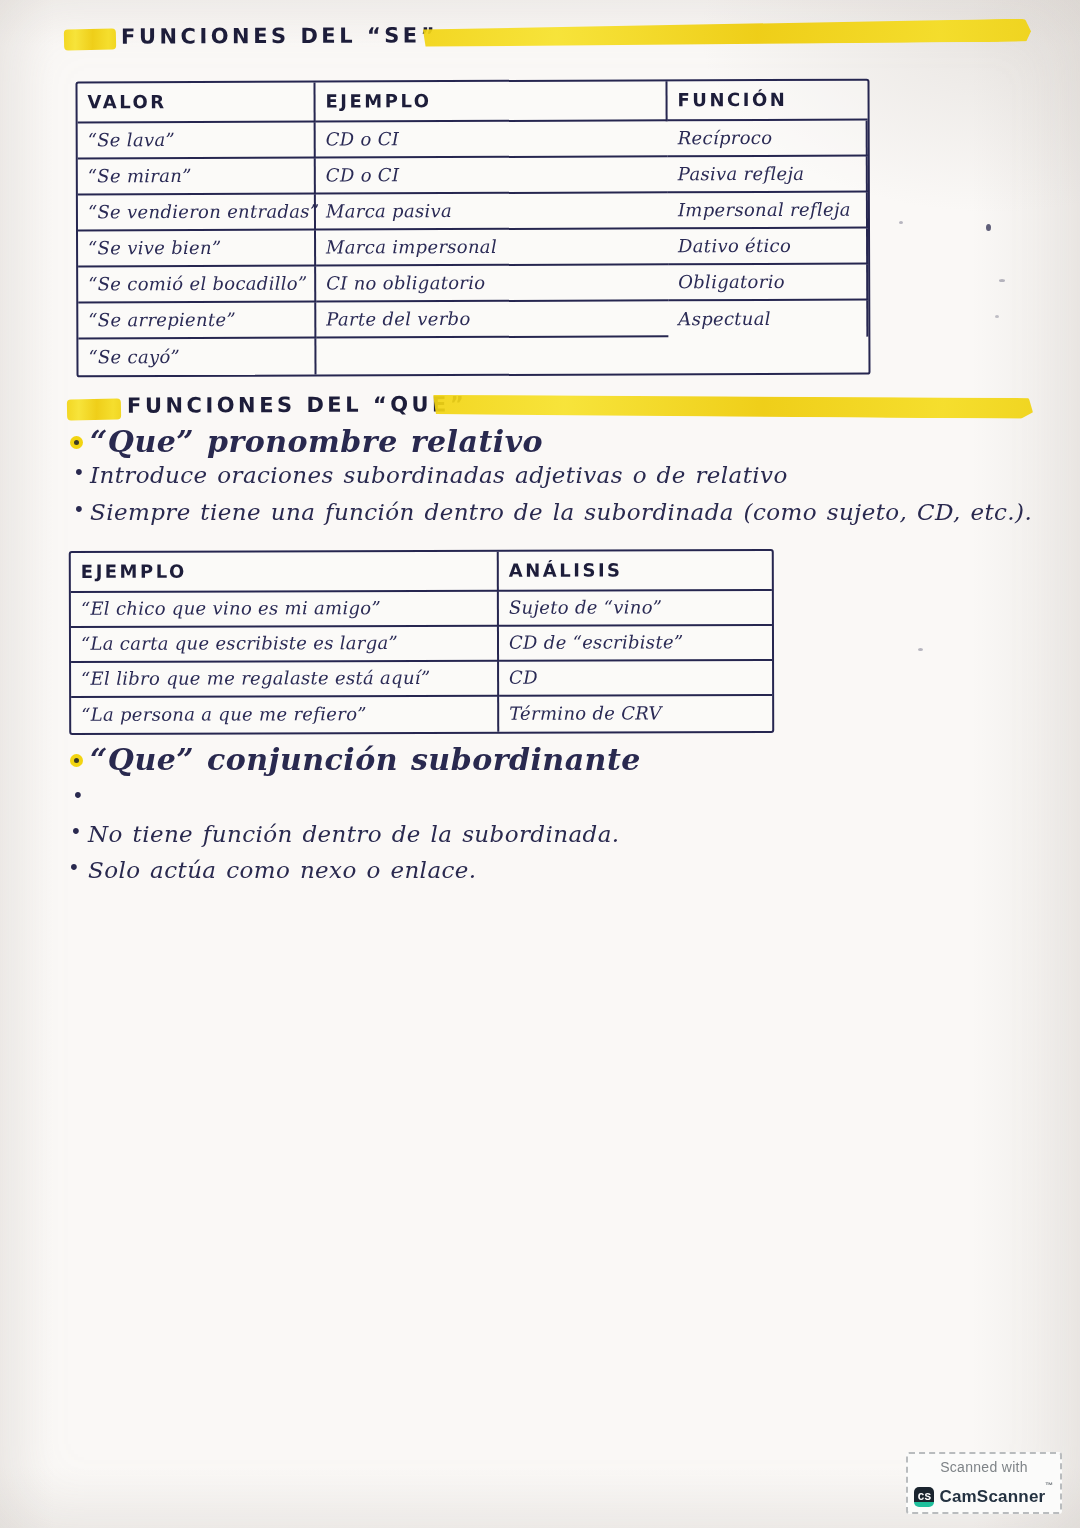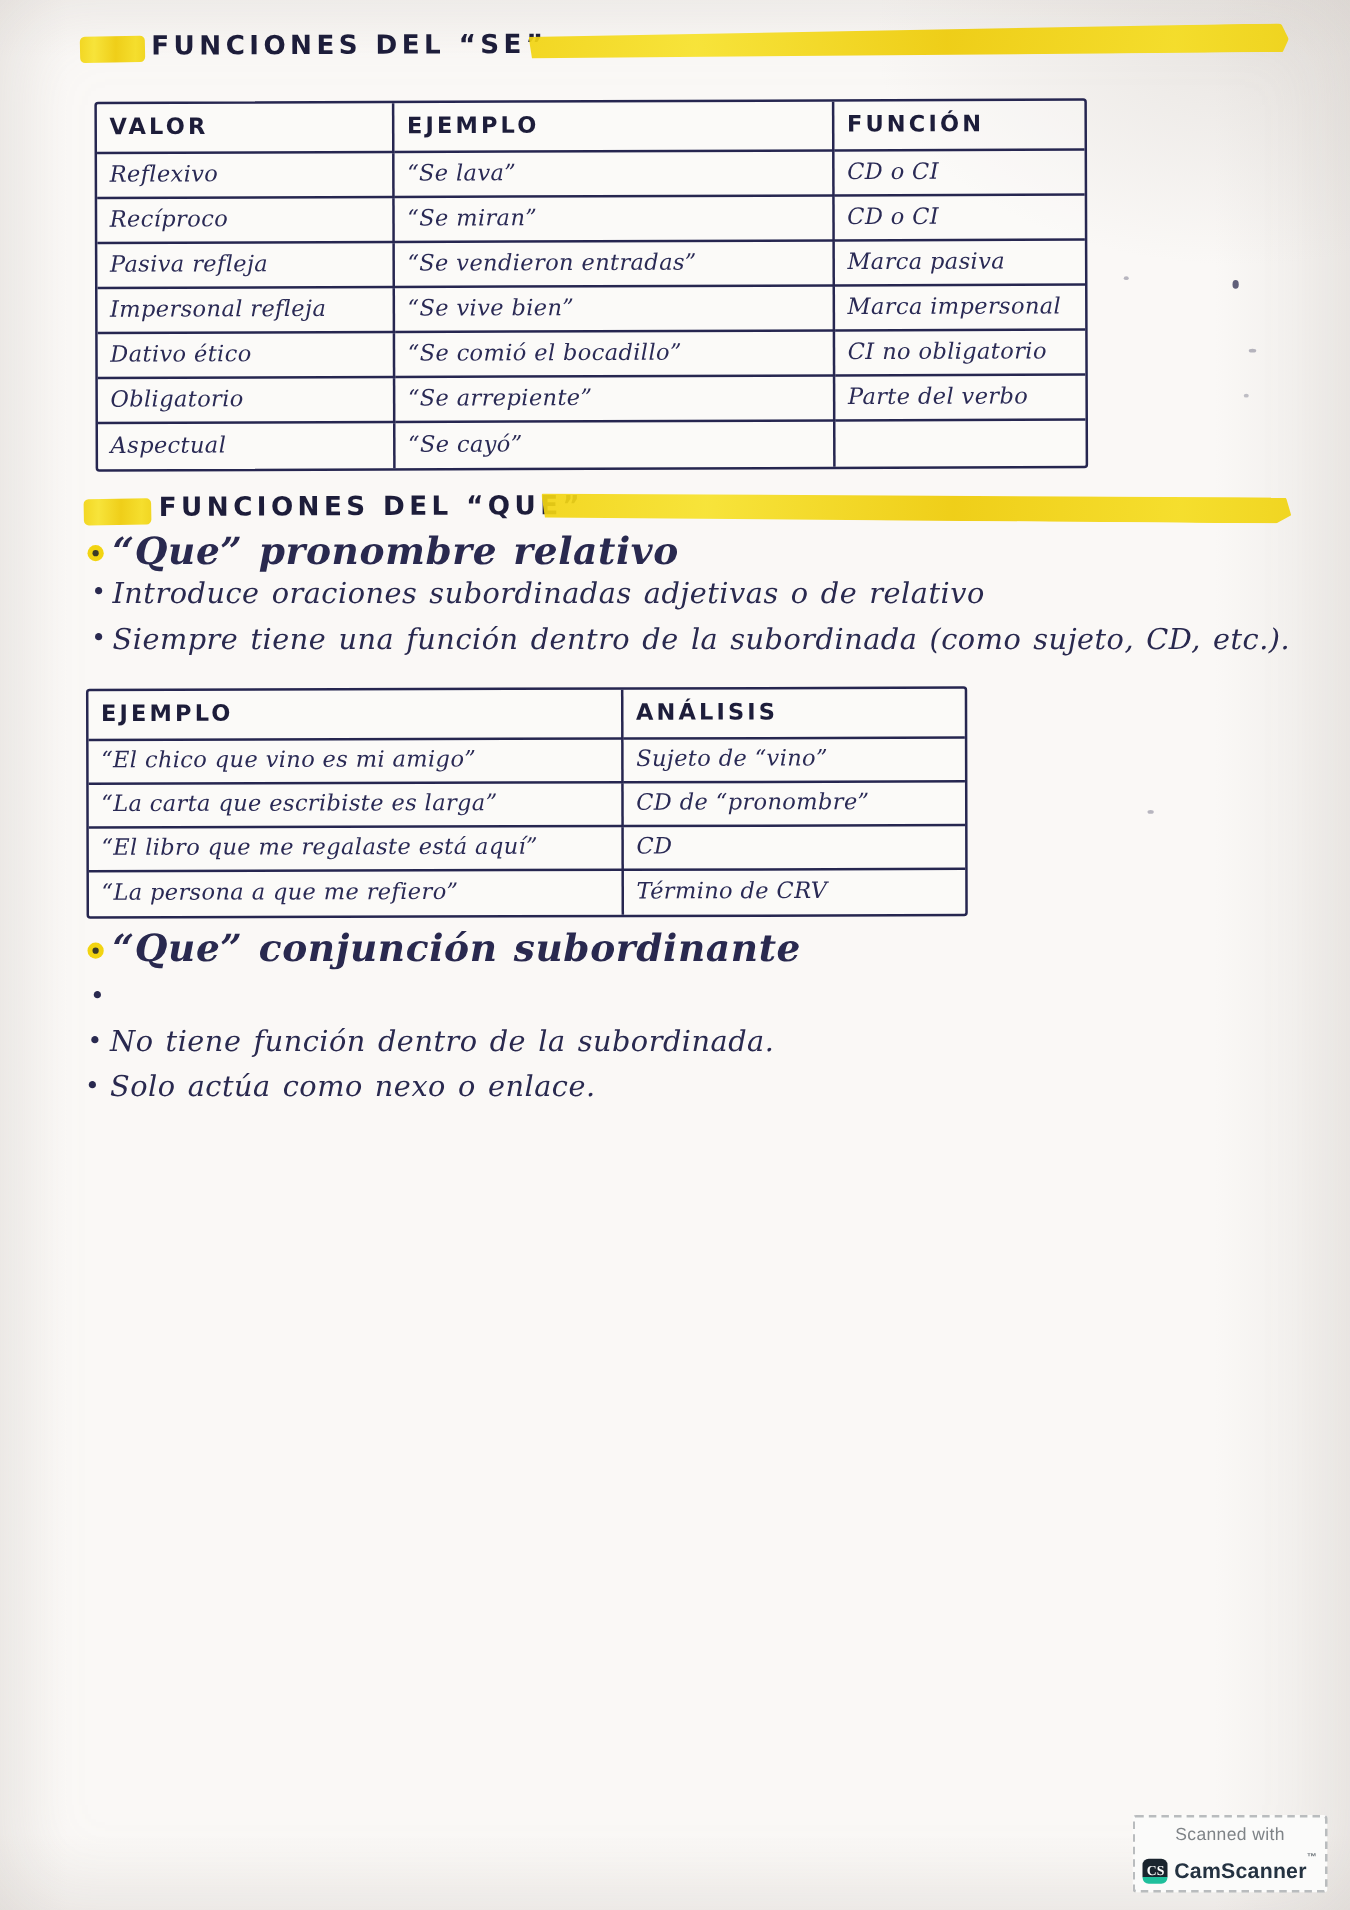--- a/index.html
+++ b/index.html
@@ -121,40 +121,39 @@
   }
   .badge .line1{font-size:14px;color:#7e8setChecked387;color:#7e8387;letter-spacing:.3px;}
   .badge .brandrow{display:flex;align-items:center;gap:5px;}
   .cs-icon{
     width:20px;height:20px;
     border-radius:5px;
     background:linear-gradient(#1a242e 0 75%, #1fbf9c 75% 100%);
     color:#ffffff;
     font-size:11px;font-weight:bold;
     display:flex;align-items:center;justify-content:center;
-    font-family:Liberation Serif, serif;
+    font-family:Liberation Mono, monospace;
   }
   .brand{font-size:17px;font-weight:700;color:#243241;letter-spacing:.2px;}
   .tm{font-size:8px;color:#6b7278;vertical-align:top;position:relative;top:-6px;}
 </style>
 </head>
 <body>
 
 <div class="page">
 
   <div class="hl block" style="left:64px;top:29px;width:52px;height:21px;transform:rotate(-1.2deg);"></div>
   <div class="heading" style="left:121px;top:24px;">FUNCIONES DEL “SE”</div>
   <div class="hl swath1" style="left:423px;top:22px;width:608px;height:23px;"></div>
 
   <div class="htable" id="table-se">
     <div class="cell th">VALOR</div>
     <div class="cell th">EJEMPLO</div>
     <div class="cell th last-col">FUNCIÓN</div>
 
-    <div class="cell">Reflexivo</div>
     <div class="cell">“Se lava”</div>
     <div class="cell last-col">CD o CI</div>
 
     <div class="cell">Recíproco</div>
     <div class="cell">“Se miran”</div>
     <div class="cell last-col">CD o CI</div>
 
     <div class="cell">Pasiva refleja</div>
     <div class="cell">“Se vendieron entradas”</div>
     <div class="cell last-col">Marca pasiva</div>
@@ -189,21 +188,21 @@
   <div class="hand" style="left:90px;top:499px;">Siempre tiene una función dentro de la subordinada (como sujeto, CD, etc.).</div>
 
   <div class="htable" id="table-que">
     <div class="cell th">EJEMPLO</div>
     <div class="cell th last-col">ANÁLISIS</div>
 
     <div class="cell">“El chico que vino es mi amigo”</div>
     <div class="cell last-col">Sujeto de “vino”</div>
 
     <div class="cell">“La carta que escribiste es larga”</div>
-    <div class="cell last-col">CD de “pronombre”</div>
+    <div class="cell last-col">CD de “escribiste”</div>
 
     <div class="cell">“El libro que me regalaste está aquí”</div>
     <div class="cell last-col">CD</div>
 
     <div class="cell last-row">“La persona a que me refiero”</div>
     <div class="cell last-row last-col">Término de CRV</div>
   </div>
 
   <span class="hl-bullet" style="left:70px;top:754px;"></span>
   <div class="hand subhead" style="left:90px;top:742px;">“Que” conjunción subordinante</div>

